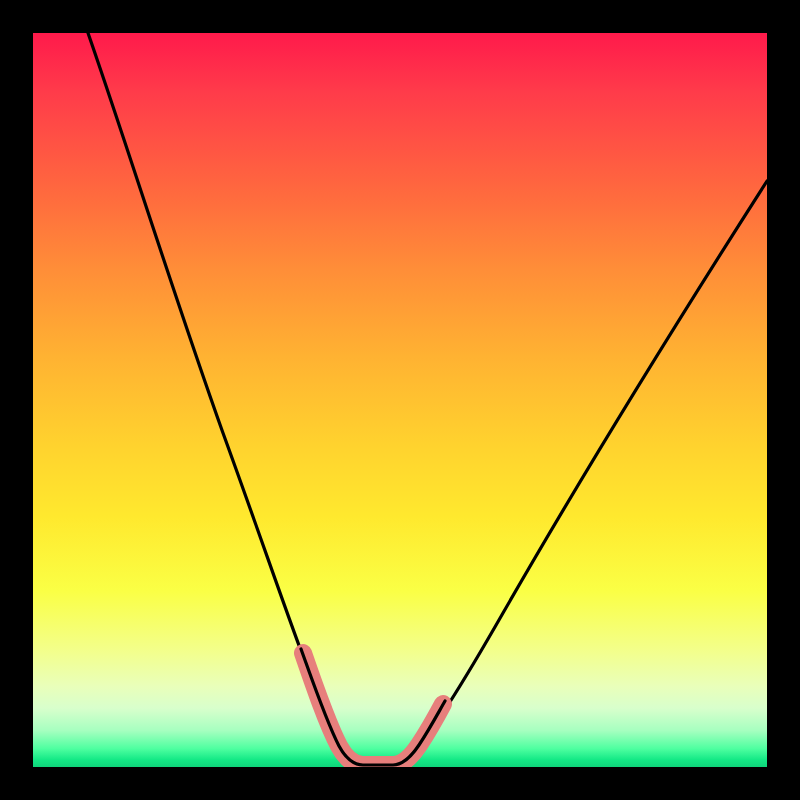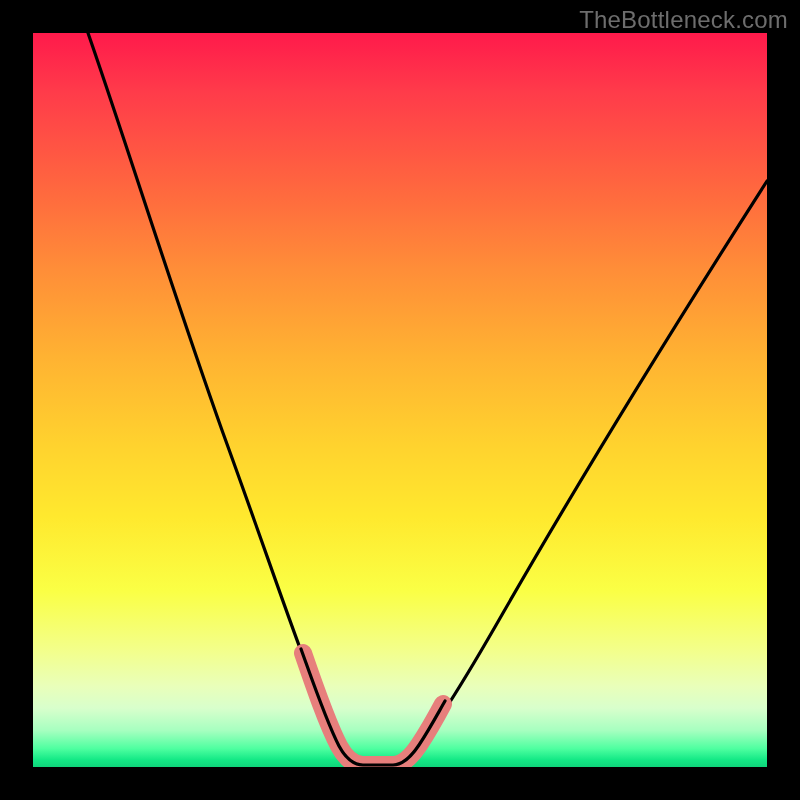--- a/index.html
+++ b/index.html
@@ -60,21 +60,20 @@
     font-weight: 500;
     letter-spacing: 0.2px;
     user-select: none;
   }
 </style>
 </head>
 <body>
 
 <div class="stage">
 
-  <div class="watermark">TheBottleneck.com</div>
 
   <div class="plot-area">
     <div class="gradient"></div>
 
     <svg class="curve-layer" viewBox="0 0 734 734" preserveAspectRatio="none">
 
       <path d="M 55 0
                C 95 115, 140 260, 190 400
                C 230 510, 255 585, 280 650
                C 292 682, 300 704, 310 718

